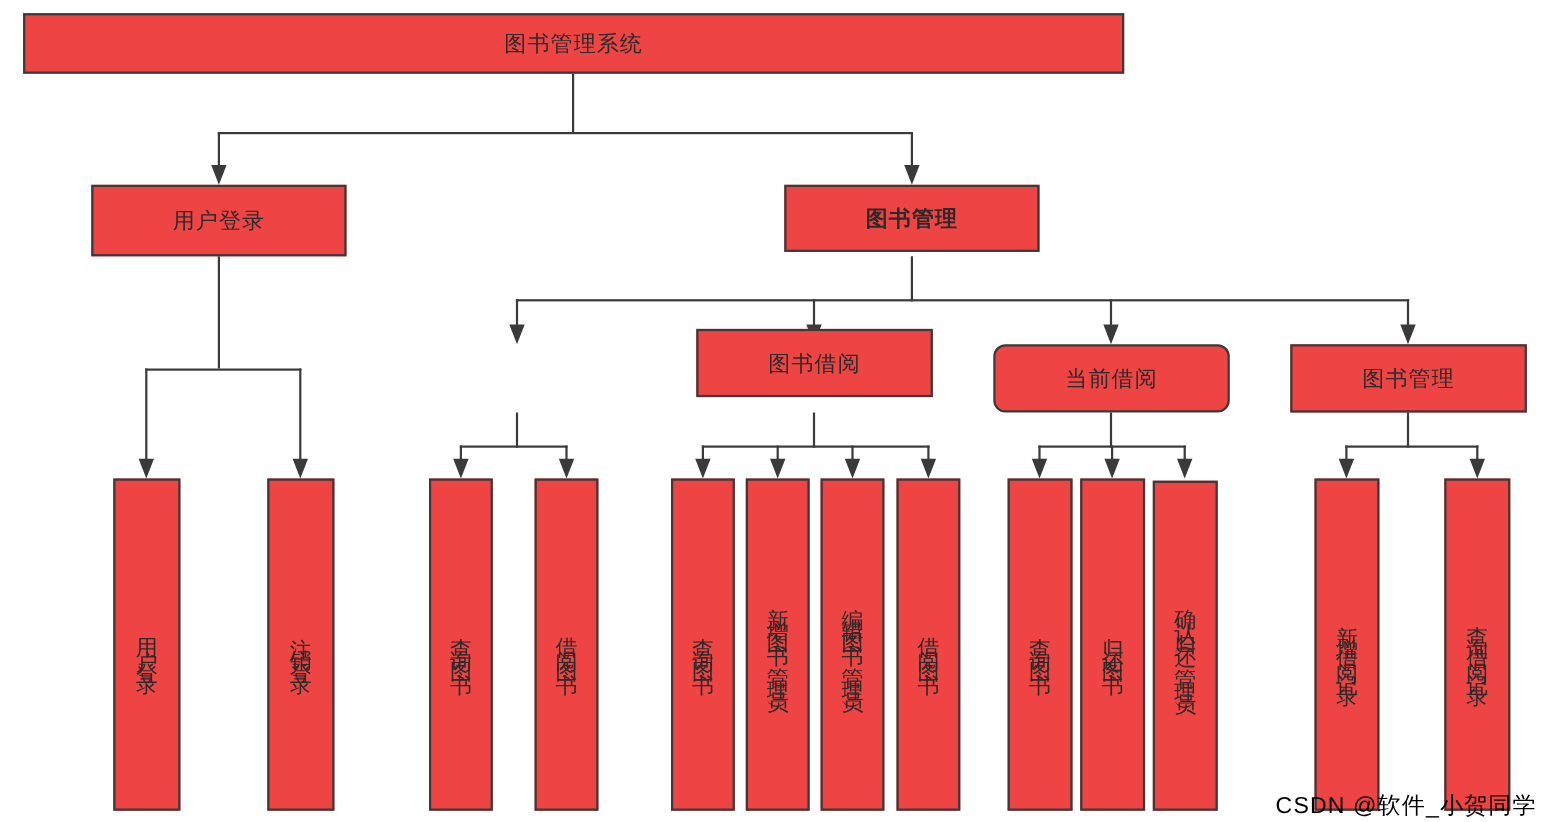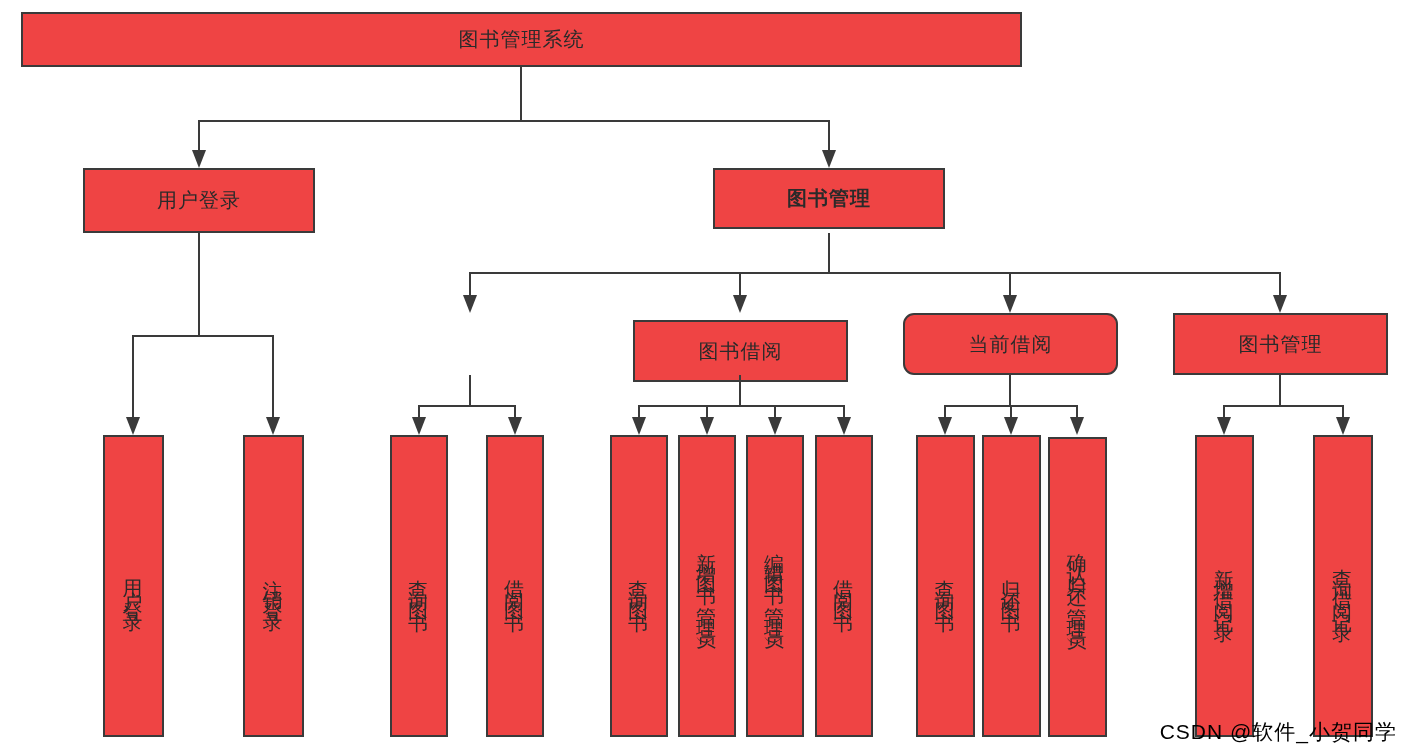--- a/index.html
+++ b/index.html
@@ -81,21 +81,21 @@
   <div class="hl" style="left:469px;top:272px;width:812px;"></div>
   <div class="vl" style="left:469px;top:272px;height:25px;"></div>
   <div class="arrow" style="left:463px;top:295px;"></div>
   <div class="vl" style="left:739px;top:272px;height:25px;"></div>
   <div class="arrow" style="left:733px;top:295px;"></div>
   <div class="vl" style="left:1009px;top:272px;height:25px;"></div>
   <div class="arrow" style="left:1003px;top:295px;"></div>
   <div class="vl" style="left:1279px;top:272px;height:25px;"></div>
   <div class="arrow" style="left:1273px;top:295px;"></div>
 
-  <div class="box" style="left:633px;top:320px;width:215px;height:62px;justify-content:center;">
+  <div class="box" style="left:633px;top:299px;width:215px;height:62px;justify-content:center;">
     <span>图书借阅</span>
   </div>
   <div class="box" style="left:903px;top:313px;width:215px;height:62px;border-radius:11px;">
     <span>当前借阅</span>
   </div>
   <div class="box" style="left:1173px;top:313px;width:215px;height:62px;">
     <span>图书管理</span>
   </div>
 
   <div class="vl" style="left:469px;top:375px;height:32px;"></div>

